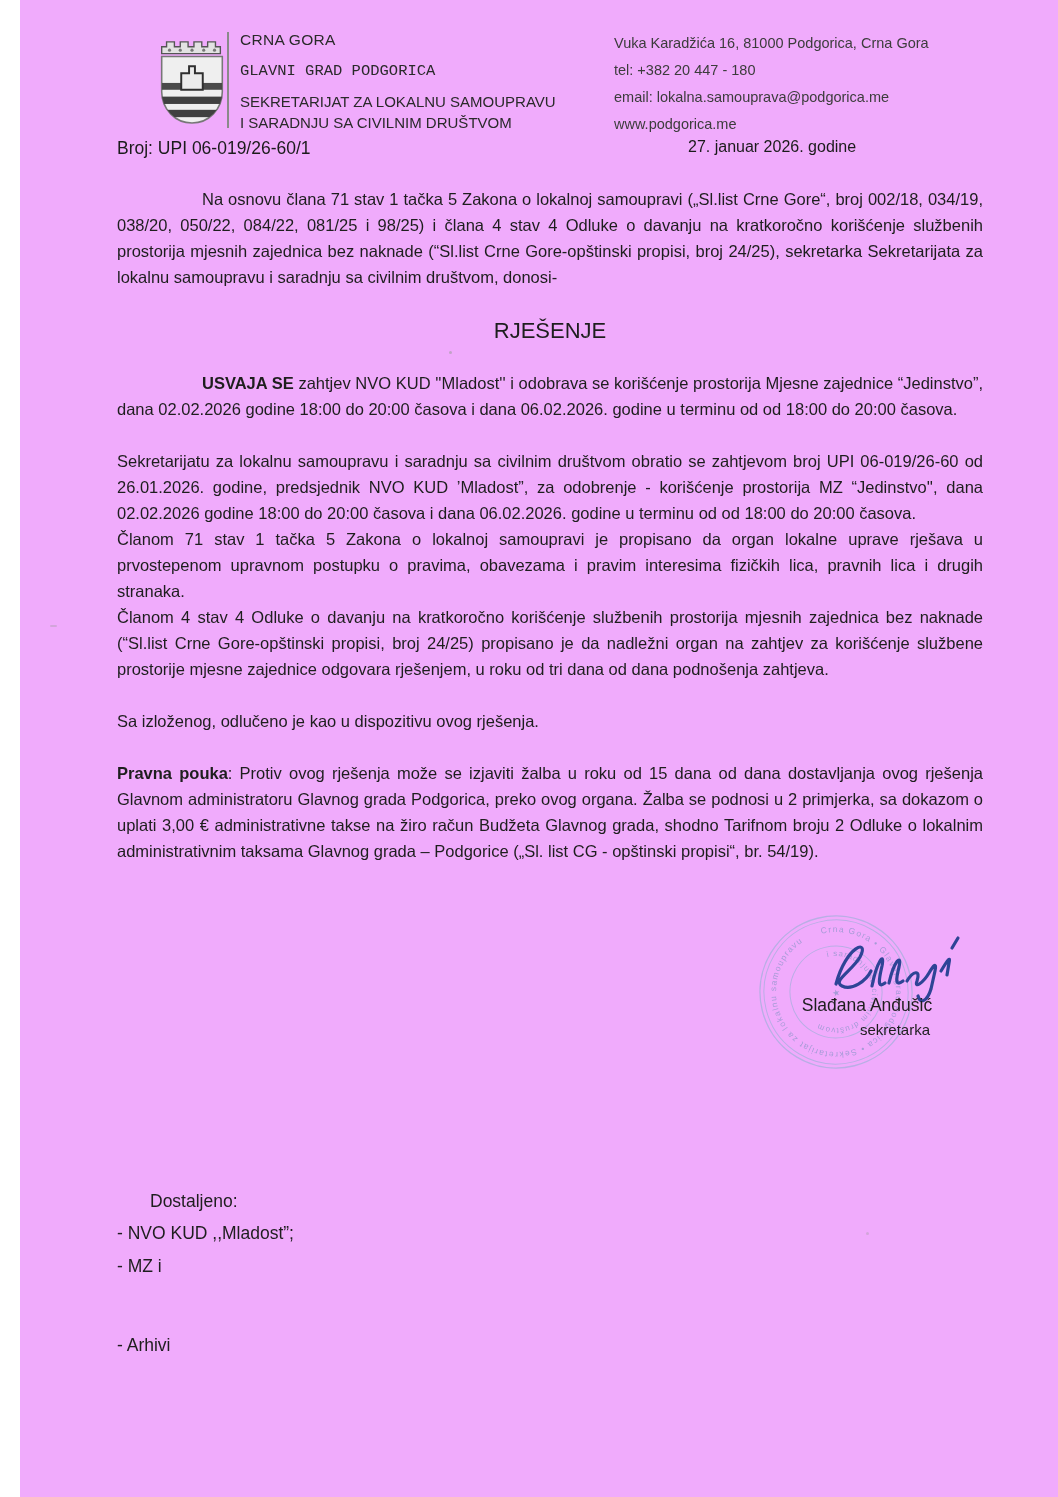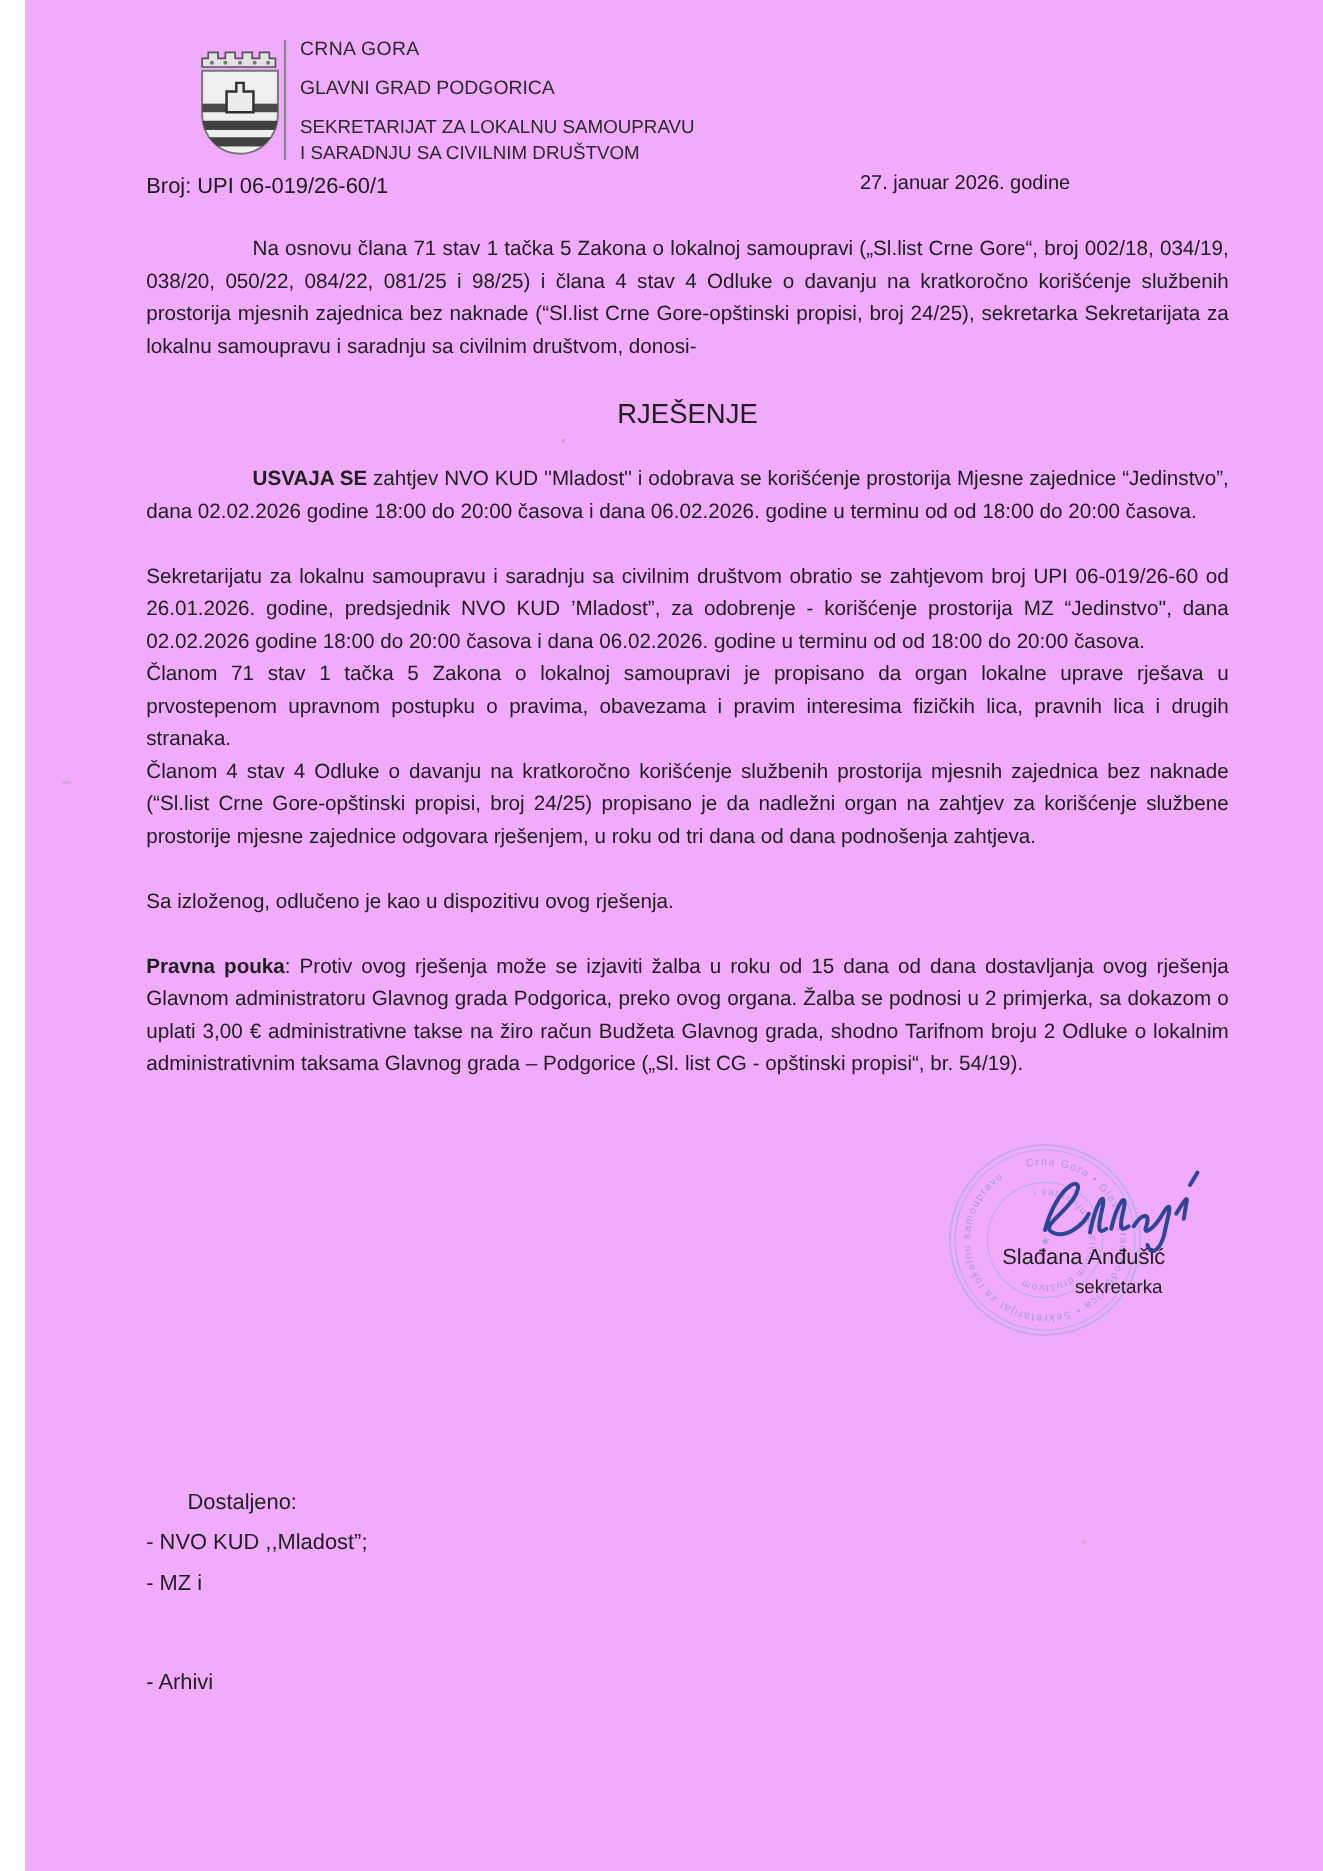--- a/index.html
+++ b/index.html
@@ -10,21 +10,21 @@
     font-family:"Liberation Sans", sans-serif;
     color:#1b1b1b;
     overflow:hidden;
     margin-left:20px;
   }
   
   .coa{position:absolute;left:128px;top:26px;}
   .org-divider{position:absolute;left:207px;top:32px;width:2px;height:96px;background:#8a8a8a;}
   .org-block{position:absolute;left:220px;top:30px;line-height:20px;}
   .org-country{font-size:15.5px;letter-spacing:.3px;color:#2a2a2a;}
-  .org-city{font-size:15.5px;margin-top:11px;color:#2a2a2a;}
+  .org-city{font-size:15.5px;margin-top:11px;color:#2a2a2a;font-family:Liberation Mono, monospace;}
   .org-dept{font-size:15px;margin-top:11px;color:#2a2a2a;}
   .org-dept2{font-size:15px;margin-top:1px;color:#2a2a2a;}
   .contact-block{position:absolute;left:594px;top:30px;font-size:14.5px;line-height:27px;color:#3c3c3c;}
   .ref-number{position:absolute;left:97px;top:138px;font-size:17.5px;color:#1b1b1b;}
   .doc-date{position:absolute;left:668px;top:138px;font-size:16px;color:#1b1b1b;}
   
   .doc-body{
     position:absolute;left:97px;top:186px;width:866px;
     font-size:16.5px;line-height:26px;text-align:justify;color:#1e1e1e;
   }
@@ -80,20 +80,26 @@
   </div>
   <div class="org-divider"></div>
 
   <div class="org-block">
     <div class="org-country">CRNA GORA</div>
     <div class="org-city">GLAVNI GRAD PODGORICA</div>
     <div class="org-dept">SEKRETARIJAT ZA LOKALNU SAMOUPRAVU</div>
     <div class="org-dept2">I SARADNJU SA CIVILNIM DRUŠTVOM</div>
   </div>
 
+  <div class="contact-block">
+    <div>Vuka Karadžića 16, 81000 Podgorica, Crna Gora</div>
+    <div>tel: +382 20 447 - 180</div>
+    <div>email: lokalna.samouprava@podgorica.me</div>
+    <div>www.podgorica.me</div>
+  </div>
 
   <div class="ref-number">Broj: UPI 06-019/26-60/1</div>
   <div class="doc-date">27. januar 2026. godine</div>
 
   <div class="doc-body">
     <p class="indent">Na osnovu člana 71 stav 1 tačka 5 Zakona o lokalnoj samoupravi („Sl.list Crne Gore“, broj  002/18, 034/19, 038/20, 050/22, 084/22, 081/25 i 98/25) i člana 4 stav 4  Odluke o davanju na kratkoročno korišćenje službenih prostorija mjesnih zajednica bez naknade (“Sl.list Crne Gore-opštinski propisi, broj 24/25), sekretarka Sekretarijata za lokalnu samoupravu i saradnju sa civilnim društvom, donosi-</p>
 
     <p class="sect-title gap-m">RJEŠENJE</p>
 
     <p class="indent gap-s"><strong>USVAJA SE</strong><span> zahtjev NVO KUD ''Mladost'' i odobrava se korišćenje prostorija Mjesne zajednice “Jedinstvo”, dana 02.02.2026 godine 18:00 do 20:00 časova i  dana 06.02.2026. godine u terminu od od 18:00 do 20:00 časova.</span></p>

